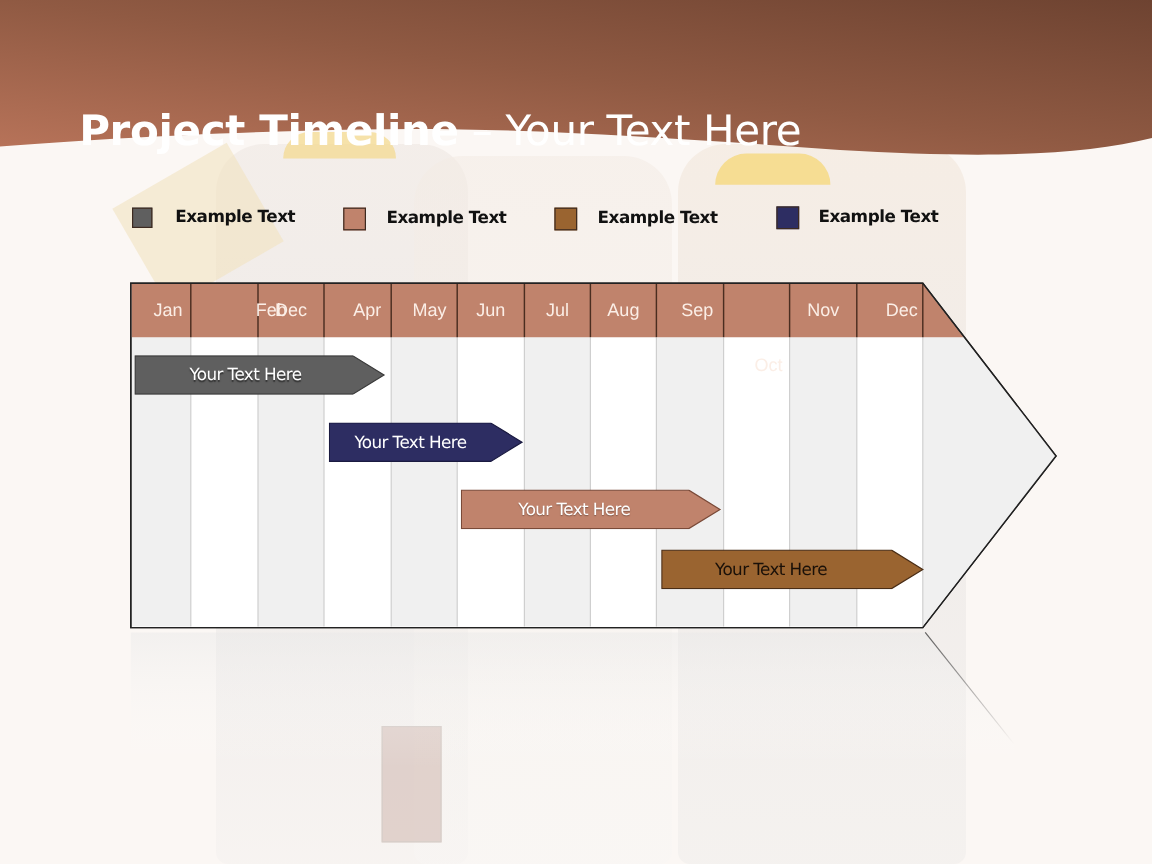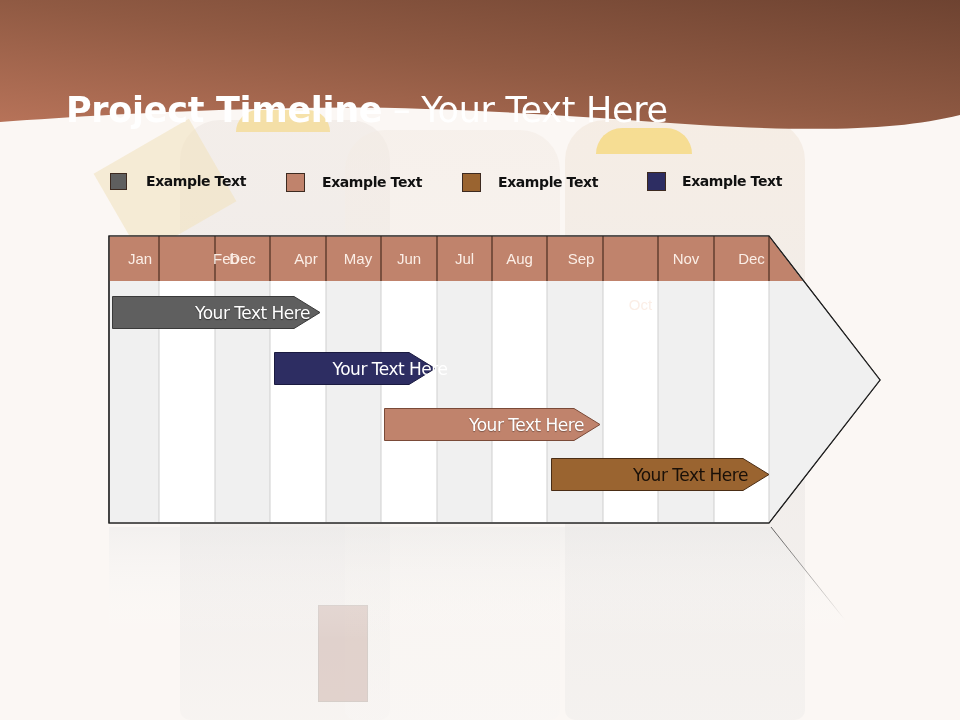--- a/index.html
+++ b/index.html
@@ -16,21 +16,21 @@
 
   .legend { position: absolute; top: 171px; height: 20px; display: flex; align-items: center; }
   .legend .swatch { width: 17px; height: 17px; border: 1px solid #3d2a20; box-sizing: border-box; }
   .legend .label { margin-left: 19px; font-weight: bold; font-size: 14px; color: #111;
                    font-family: "DejaVu Sans", sans-serif; letter-spacing: -0.4px; }
 
   .timeline { position: absolute; left: 0; top: 0; width: 960px; height: 720px; }
   .month { position: absolute; top: 236px; height: 45px; line-height: 45px; text-align: center;
            color: #fbeee6; font-size: 15px; }
   .bar { position: absolute; height: 33px; display: flex; align-items: center; justify-content: center;
-         font-size: 17px; font-family: "DejaVu Sans", sans-serif; letter-spacing: -0.5px; padding-left: 48px; }
+         font-size: 14px; font-family: "DejaVu Sans", sans-serif; letter-spacing: -0.5px; }
   .bar span { position: relative; z-index: 2; }
   .bar svg { position: absolute; left: 0; top: 0; z-index: 1; }
 </style>
 </head>
 <body>
 
 <div>
   <div class="bg-figure" style="left:180px;top:120px;width:210px;height:600px;background:linear-gradient(#ede6e1,#e5e2e1 50%,#f4f1ef);"></div>
   <div class="bg-figure" style="left:345px;top:130px;width:215px;height:590px;background:linear-gradient(#f3ebe4,#f8f6f4);"></div>
   <div class="bg-figure" style="left:565px;top:120px;width:240px;height:600px;background:linear-gradient(#f1e5d8,#e8e4e2 50%,#efedeb);"></div>

